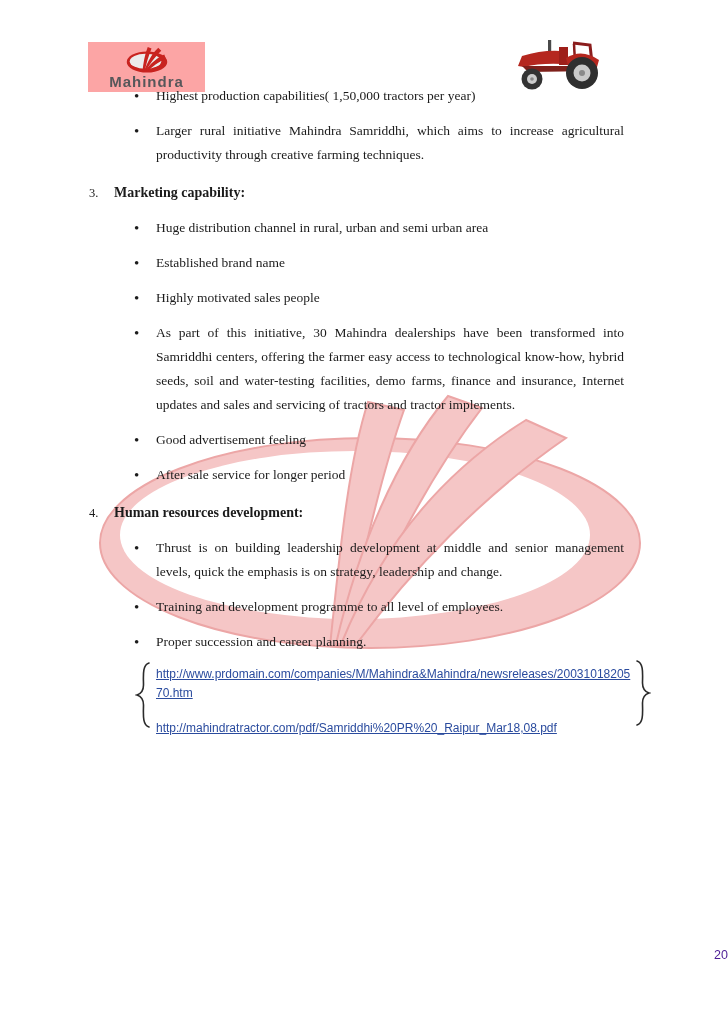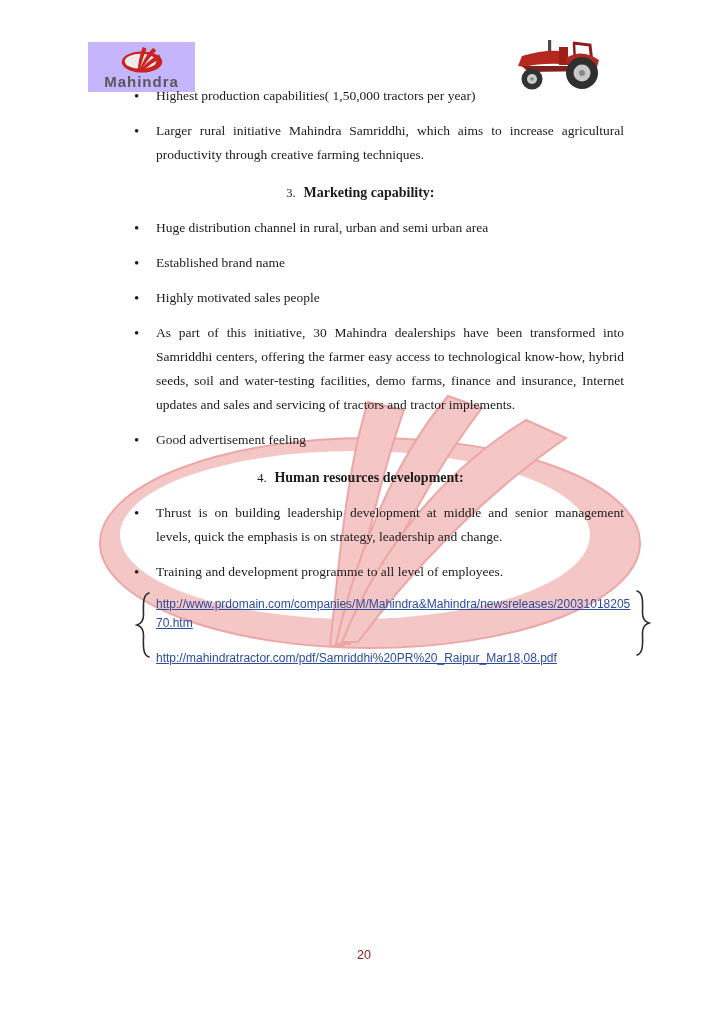--- a/index.html
+++ b/index.html
@@ -7,64 +7,64 @@
     position:relative; width:728px; height:1031px; margin:0 auto;
     background:#ffffff; overflow:hidden;
     font-family:"Liberation Serif", serif; color:#1b1b1b;
   }
 
   
   .watermark { position:absolute; left:96px; top:386px; width:556px; height:276px; z-index:0; }
 
   
   .logo-box {
-    position:absolute; left:88px; top:42px; width:107px; height:50px;
-    background:#c4b5fd; z-index:2; text-align:center;
+    position:absolute; left:88px; top:42px; width:117px; height:50px;
+    background:#fca5a5; z-index:2; text-align:center;
   }
   .logo-box .emblem { display:block; margin:2px auto 0; }
   .wordmark {
     display:block; margin-top:-1px;
     font-family:"Liberation Sans", sans-serif; font-weight:700;
     font-size:15px; letter-spacing:1px; color:#57575a;
   }
   .tractor { position:absolute; left:512px; top:36px; width:100px; height:56px; z-index:2; }
 
   
   .content { position:absolute; left:89px; top:84px; width:535px; z-index:2; }
   .bullet {
     position:relative; padding-left:67px; margin:0 0 11px 0;
     font-size:13.5px; line-height:24px; text-align:justify;
   }
   .bullet::before {
     content:"\2022"; position:absolute; left:45px; top:0;
     font-size:15px; line-height:24px;
   }
-  .section-heading { margin:14px 0 11px 0; font-size:14px; line-height:24px; text-align:center; }
+  .section-heading { margin:14px 0 11px 0; font-size:14px; line-height:24px; text-align:left; }
   .section-number { display:inline-block; width:25px; font-size:12.5px; }
   .section-title  { font-weight:700; }
 
   
   .links-block {
     position:relative; margin:1px 0 0 67px; width:478px;
     font-family:"Liberation Sans", sans-serif; font-size:12px; line-height:18.5px;
   }
   .doc-link {
     display:block; color:#2a4b9e; text-decoration:underline;
     word-break:break-all; cursor:pointer;
   }
   .doc-link.first { margin-bottom:17px; }
   .brace { position:absolute; width:16px; height:68px; }
   .brace.left  { left:-21px; top:-4px; }
   .brace.right { right:-17px; top:-6px; }
 
   
   .page-number {
     position:absolute; left:0; top:948px; width:100%; z-index:2;
-    text-align:center; font-family:"Liberation Sans", sans-serif;
-    font-size:12.5px; color:#7f1d1d;
+    text-align:right; font-family:"Liberation Sans", sans-serif;
+    font-size:12.5px; color:#4c1d95;
   }
 </style>
 </head>
 <body>
 
 <div class="page">
 
   <svg class="watermark" viewBox="0 0 556 276" xmlns="http://www.w3.org/2000/svg" aria-hidden="true">
     <g>
 
@@ -117,27 +117,29 @@
 
     <div class="section-heading">
       <span class="section-number">3.</span><span class="section-title">Marketing capability:</span>
     </div>
 
     <div class="bullet">Huge distribution channel in rural, urban and semi urban area</div>
     <div class="bullet">Established brand name</div>
     <div class="bullet">Highly motivated sales people</div>
     <div class="bullet">As part of this initiative, 30 Mahindra dealerships have been transformed into Samriddhi centers, offering the farmer easy access to technological know-how, hybrid seeds, soil and water-testing facilities, demo farms, finance and insurance, Internet updates and sales and servicing of tractors and tractor implements.</div>
     <div class="bullet">Good advertisement feeling</div>
+    <div class="bullet">After sale service for longer period</div>
 
     <div class="section-heading">
       <span class="section-number">4.</span><span class="section-title">Human resources development:</span>
     </div>
 
     <div class="bullet">Thrust is on building leadership development at middle and senior management levels, quick the emphasis is on strategy, leadership and change.</div>
     <div class="bullet">Training and development programme to all level of employees.</div>
+    <div class="bullet">Proper succession and career planning.</div>
 
     <div class="links-block">
       <svg class="brace left" viewBox="0 0 16 68" xmlns="http://www.w3.org/2000/svg" aria-hidden="true">
         <path d="M14,2 C7,4 8.5,16 8.5,24 C8.5,30 6.5,32.5 2,34 C6.5,35.5 8.5,38 8.5,44 C8.5,52 7,64 14,66" fill="none" stroke="#2b2b2b" stroke-width="1.6" stroke-linecap="round"></path>
       </svg>
       <svg class="brace right" viewBox="0 0 16 68" xmlns="http://www.w3.org/2000/svg" aria-hidden="true">
         <path d="M2,2 C9,4 7.5,16 7.5,24 C7.5,30 9.5,32.5 14,34 C9.5,35.5 7.5,38 7.5,44 C7.5,52 9,64 2,66" fill="none" stroke="#2b2b2b" stroke-width="1.6" stroke-linecap="round"></path>
       </svg>
       <a class="doc-link first">http://www.prdomain.com/companies/M/Mahindra&amp;Mahindra/newsreleases/2003101820570.htm</a>
       <a class="doc-link">http://mahindratractor.com/pdf/Samriddhi%20PR%20_Raipur_Mar18,08.pdf</a>

